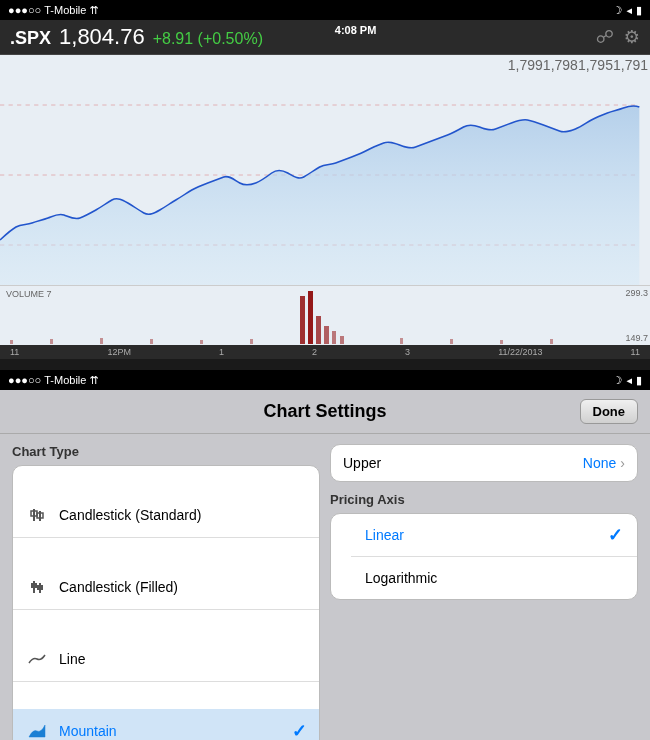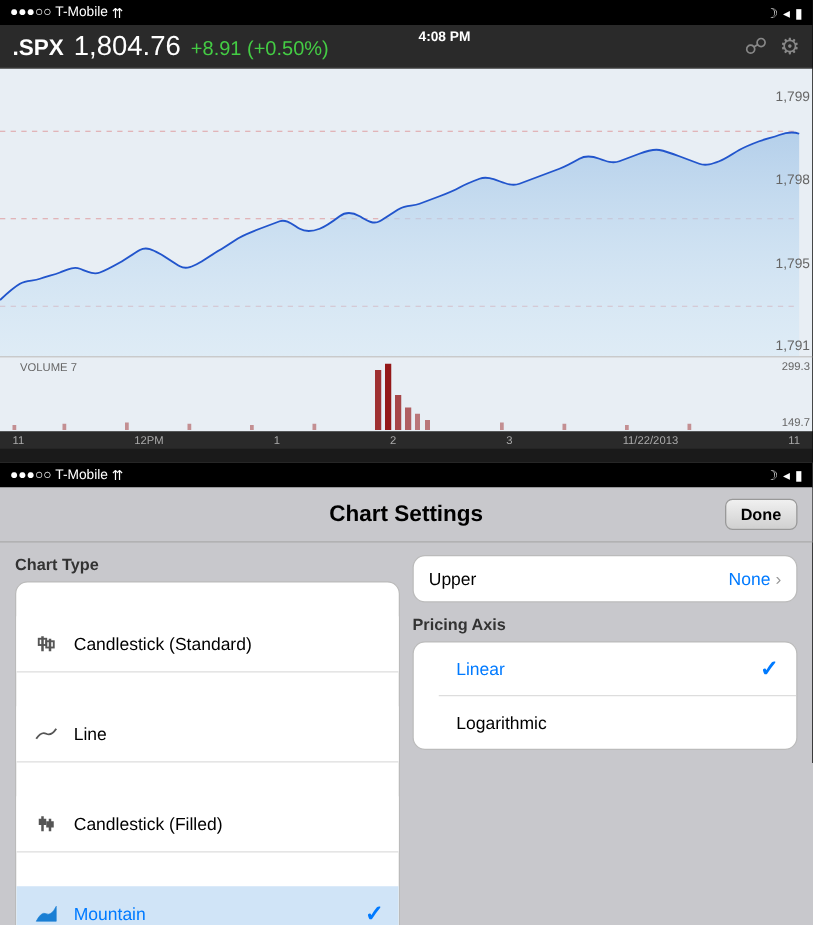--- a/index.html
+++ b/index.html
@@ -92,26 +92,26 @@
     .volume-area {
       background: #e8eef4;
       height: 60px;
       position: relative;
       border-top: 1px solid #ccc;
     }
 
     .chart-labels-y-right {
       position: absolute;
       right: 2px;
-      top: 15px;
+      top: 0;
       bottom: 0;
       display: flex;
-      flex-direction: column;
+      flex-direction: row;
       justify-content: space-between;
-      font-size: 11px;
+      font-size: 14px;
       color: #666;
       padding: 2px 0;
     }
 
     .volume-labels-y-right {
       position: absolute;
       right: 2px;
       top: 0;
       bottom: 0;
       display: flex;
@@ -127,21 +127,21 @@
       display: flex;
       justify-content: space-between;
       padding: 2px 10px;
       font-size: 9px;
       color: #aaa;
     }
 
     .volume-label {
       position: absolute;
       top: 3px;
-      left: 16px;
+      left: 6px;
       font-size: 9px;
       color: #666;
     }
 
     
     .settings-section {
       width: 650px;
       height: 370px;
       background: #c8c8cc;
     }
@@ -448,36 +448,36 @@
               <rect x="4" y="6" width="6" height="5" fill="none" stroke="#555" stroke-width="1.5"></rect>
               <rect x="10" y="8" width="6" height="5" fill="none" stroke="#555" stroke-width="1.5"></rect>
             </svg>
           </div>
           <span class="option-label">Candlestick (Standard)</span>
         </div>
 
         <div class="option-item">
           <div class="option-icon">
             <svg width="20" height="20" viewBox="0 0 20 20">
-              <path d="M2,14 Q6,8 10,10 Q14,12 18,6" fill="none" stroke="#555" stroke-width="1.5"></path>
-            </svg>
-          </div>
-          <span class="option-label">Line</span>
-        </div>
-
-        <div class="option-item">
-          <div class="option-icon">
-            <svg width="20" height="20" viewBox="0 0 20 20">
               <rect x="6" y="4" width="2" height="12" fill="#555"></rect>
               <rect x="12" y="6" width="2" height="10" fill="#555"></rect>
               <rect x="4" y="6" width="6" height="5" fill="#555"></rect>
               <rect x="10" y="8" width="6" height="5" fill="#555"></rect>
             </svg>
           </div>
           <span class="option-label">Candlestick (Filled)</span>
+        </div>
+
+        <div class="option-item">
+          <div class="option-icon">
+            <svg width="20" height="20" viewBox="0 0 20 20">
+              <path d="M2,14 Q6,8 10,10 Q14,12 18,6" fill="none" stroke="#555" stroke-width="1.5"></path>
+            </svg>
+          </div>
+          <span class="option-label">Line</span>
         </div>
 
         <div class="option-item selected">
           <div class="option-icon">
             <svg width="20" height="20" viewBox="0 0 20 20">
               <path d="M2,16 Q6,8 10,10 Q14,12 18,4 L18,16 Z" fill="#1a7fd4" stroke="#1a7fd4" stroke-width="0.5"></path>
             </svg>
           </div>
           <span class="option-label">Mountain</span>
           <span class="checkmark">✓</span>

